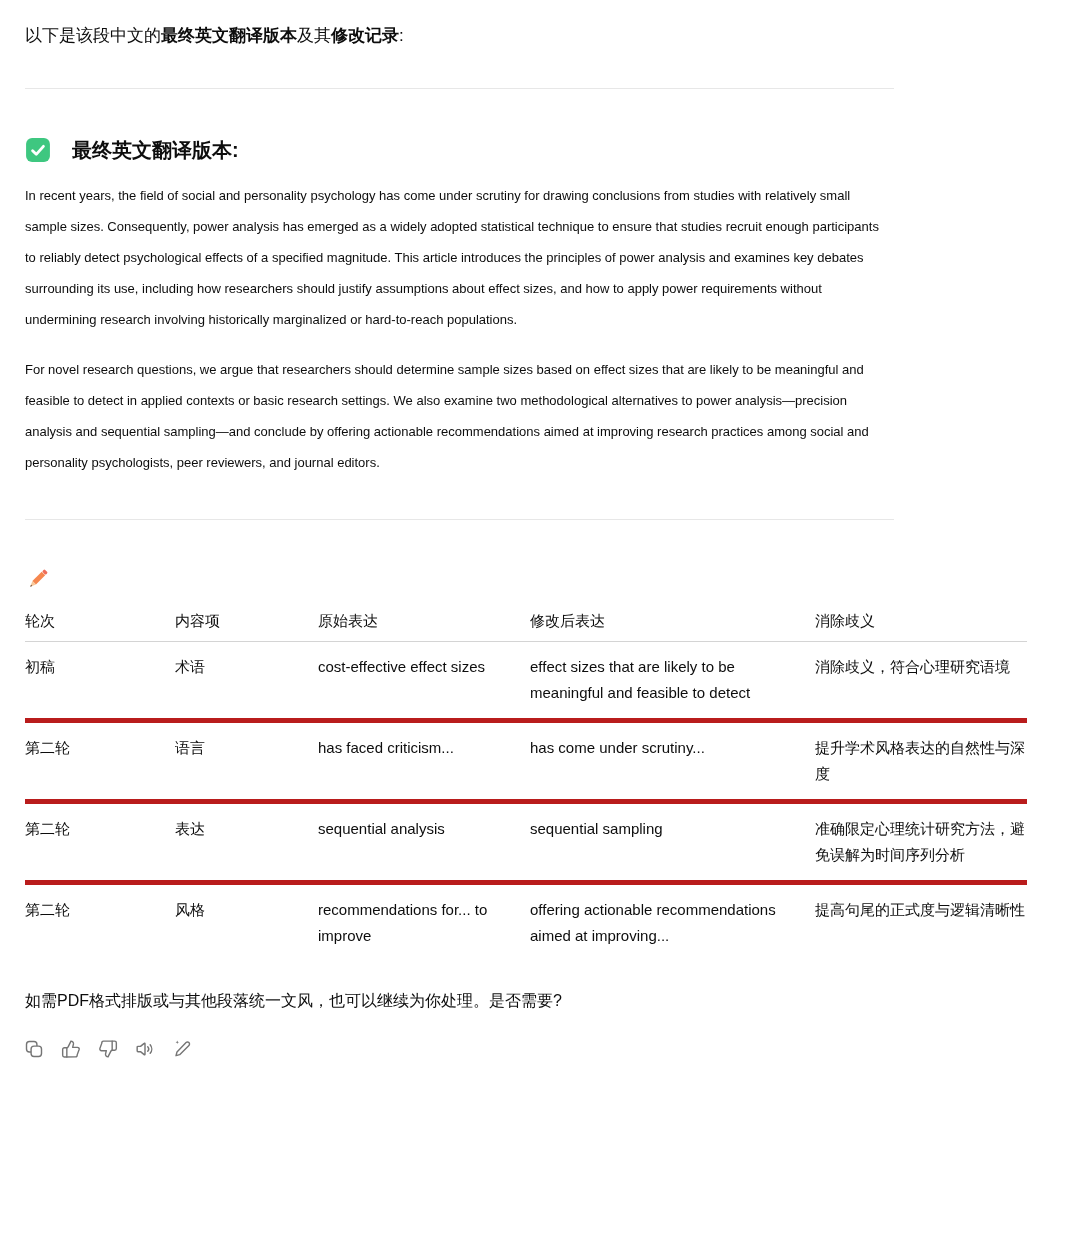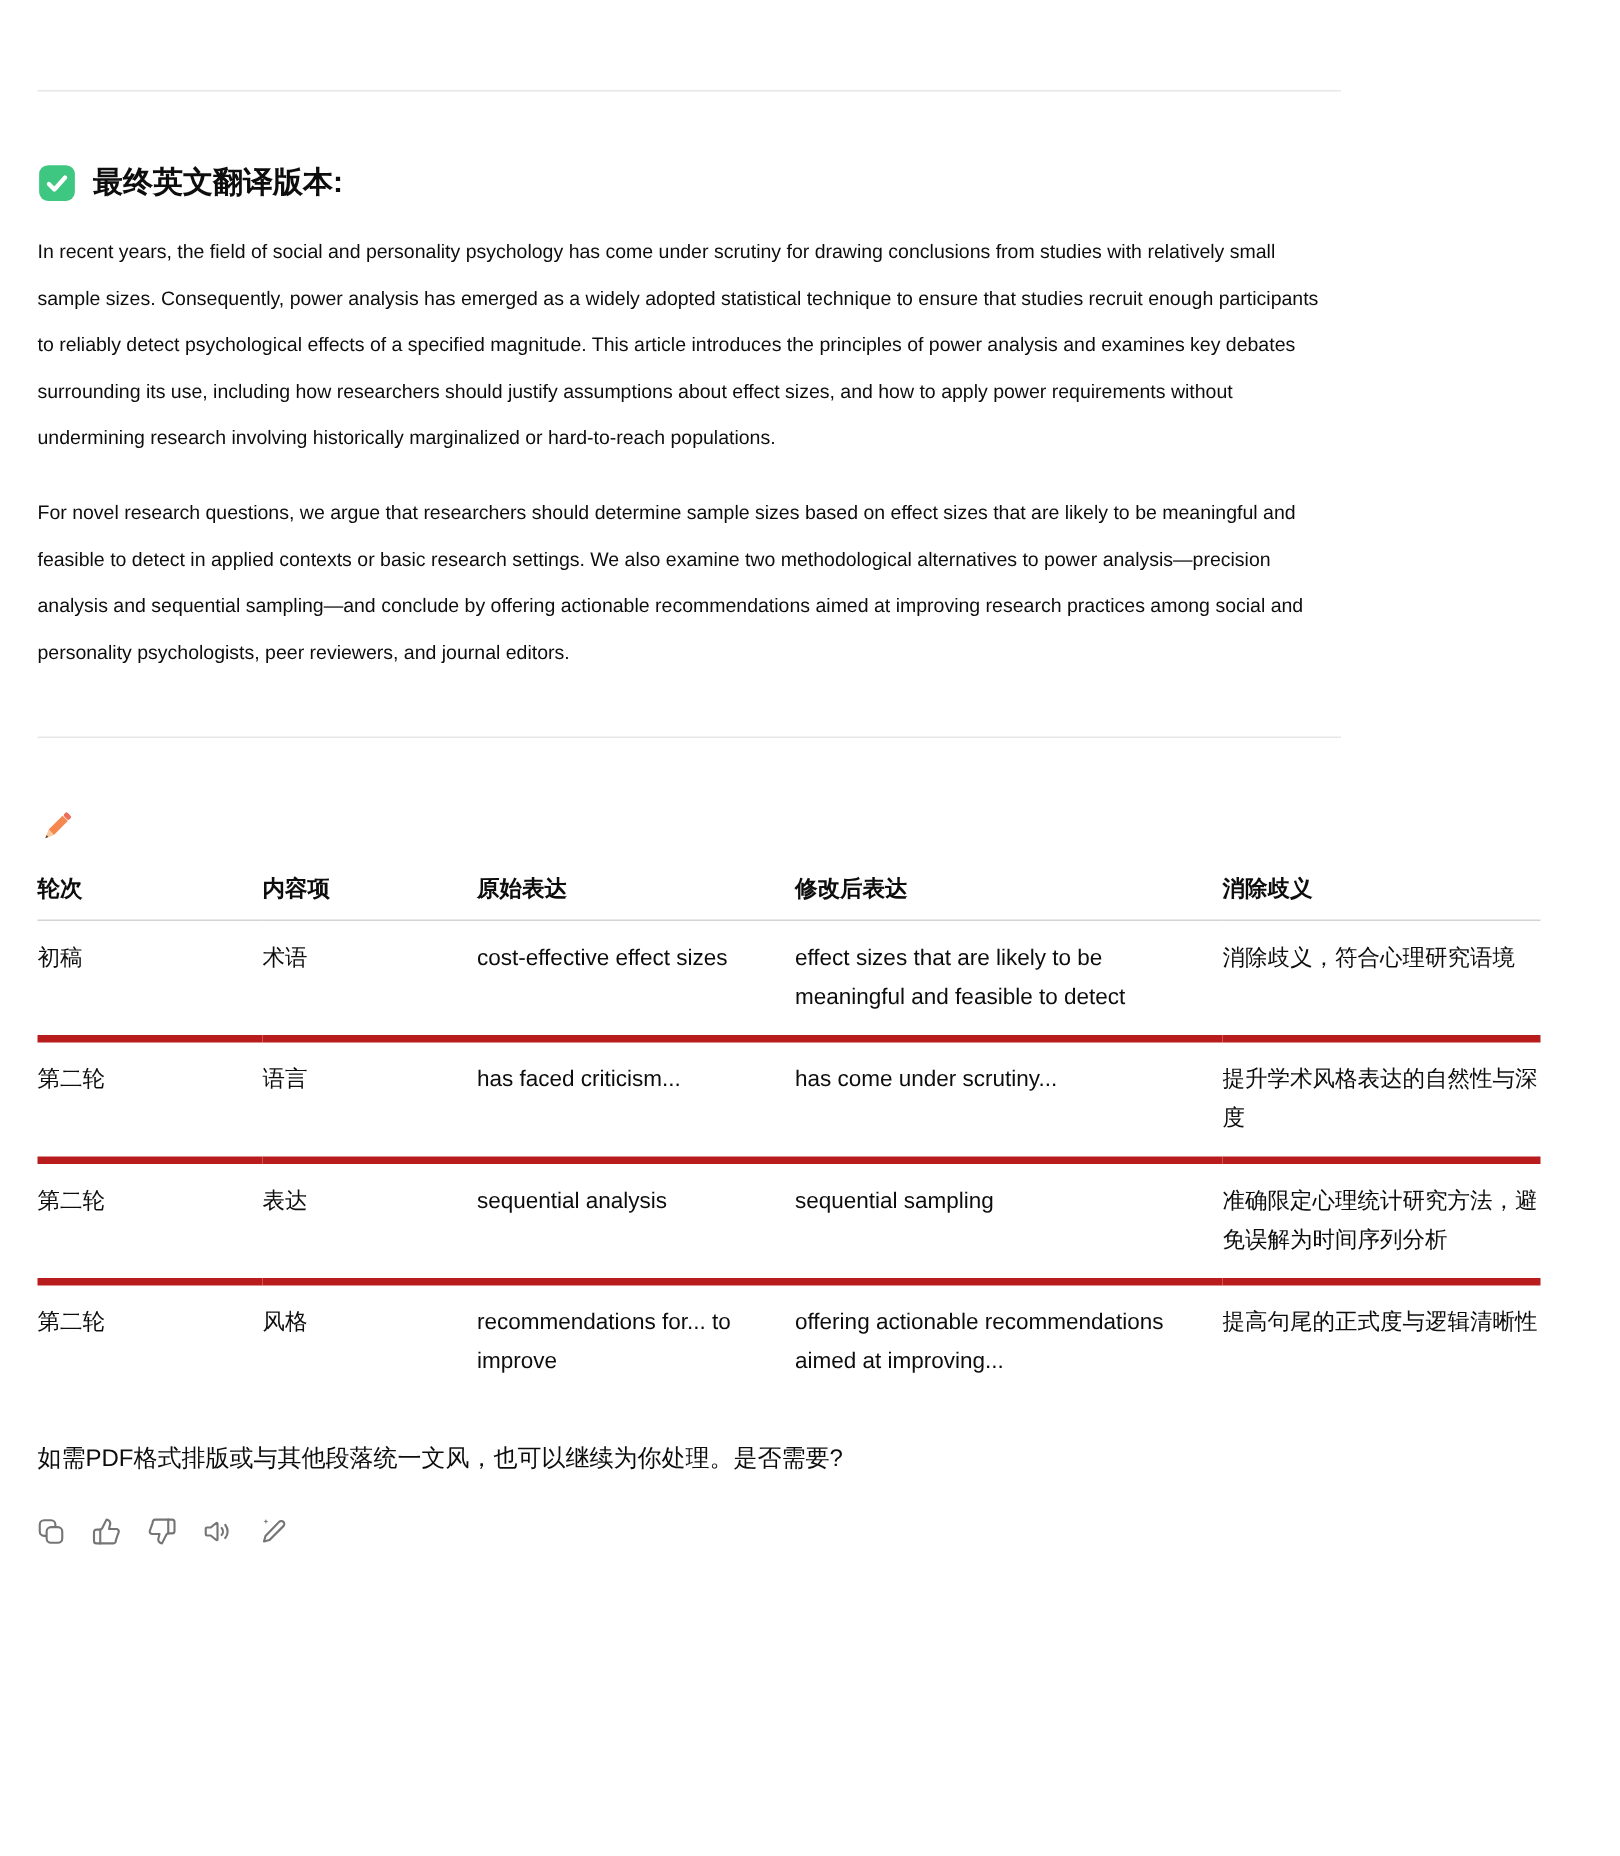--- a/index.html
+++ b/index.html
@@ -25,21 +25,21 @@
     border: none;
     border-top: 1px solid #e7e7e7;
     margin: 38px 0 0 0;
     width: 869px;
   }
   hr.divider.second { margin-top: 41px; }
 
   h3.heading {
     display: flex;
     align-items: center;
-    gap: 11px;
+    gap: 21px;
     margin: 46px 0 0 0;
     font-size: 20px;
     font-weight: 700;
     line-height: 30px;
   }
   .emoji { display: inline-flex; width: 26px; height: 26px; flex: 0 0 auto; }
   .emoji svg { width: 26px; height: 26px; }
 
   p.para {
     margin: 15px 0 0 0;
@@ -55,21 +55,21 @@
     table-layout: fixed;
     font-size: 15px;
   }
   col.c0 { width: 150px; }
   col.c1 { width: 143px; }
   col.c2 { width: 212px; }
   col.c3 { width: 285px; }
   col.c4 { width: 212px; }
   .rev-table th {
     text-align: left;
-    font-weight: 700;
+    font-weight: 400;
     font-size: 15px;
     line-height: 22px;
     padding: 2px 24px 9px 0;
     border-bottom: 1px solid #d4d4d4;
     vertical-align: top;
   }
   .rev-table td {
     vertical-align: top;
     line-height: 26px;
     padding: 12px 24px 12px 0;
@@ -109,20 +109,21 @@
     fill: none;
     stroke-linecap: round;
     stroke-linejoin: round;
   }
 </style>
 </head>
 <body>
 
 <div class="message">
 
+  <p class="intro"><span>以下是该段中文的</span><strong>最终英文翻译版本</strong><span>及其</span><strong>修改记录</strong><span>:</span></p>
 
   <hr class="divider">
 
   <h3 class="heading">
     <span class="emoji">
       <svg viewBox="0 0 24 24" aria-hidden="true">
         <rect x="1" y="1" width="22" height="22" rx="5.5" fill="#3ec780"></rect>
         <path d="M7 12.6l3.4 3.4L17 8.6" stroke="#ffffff" stroke-width="2.6" fill="none" stroke-linecap="round" stroke-linejoin="round"></path>
       </svg>
     </span>

